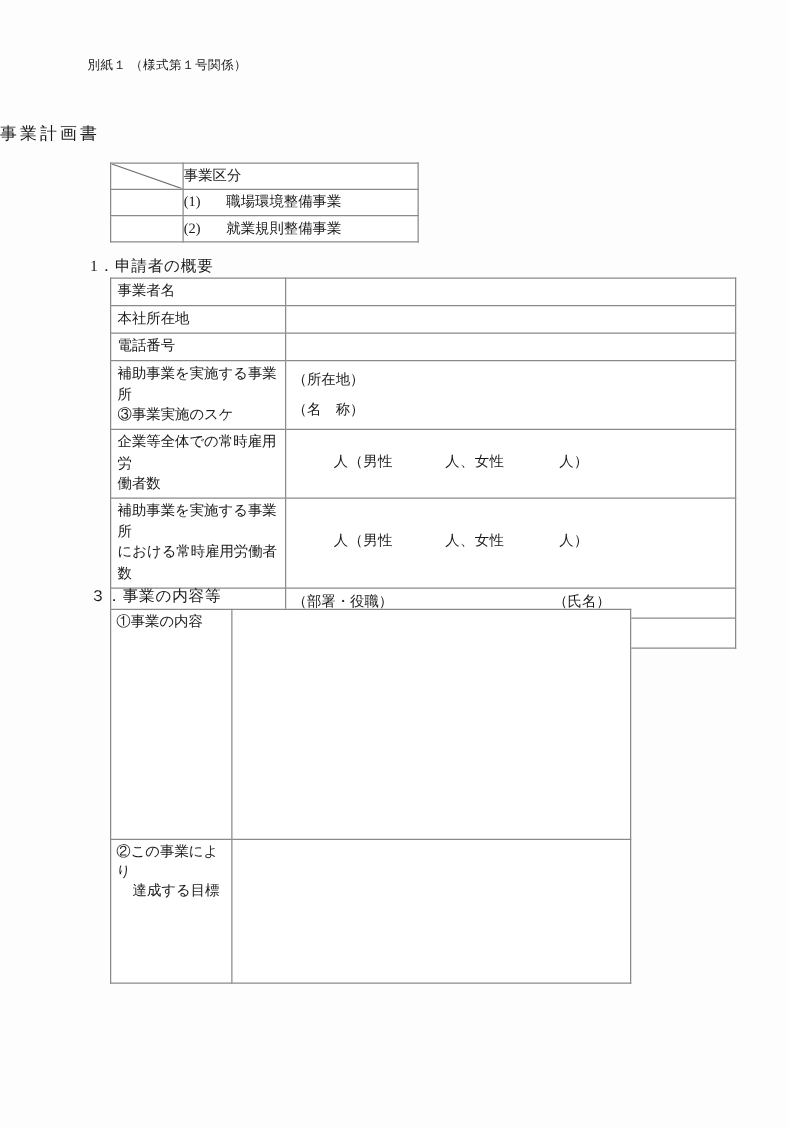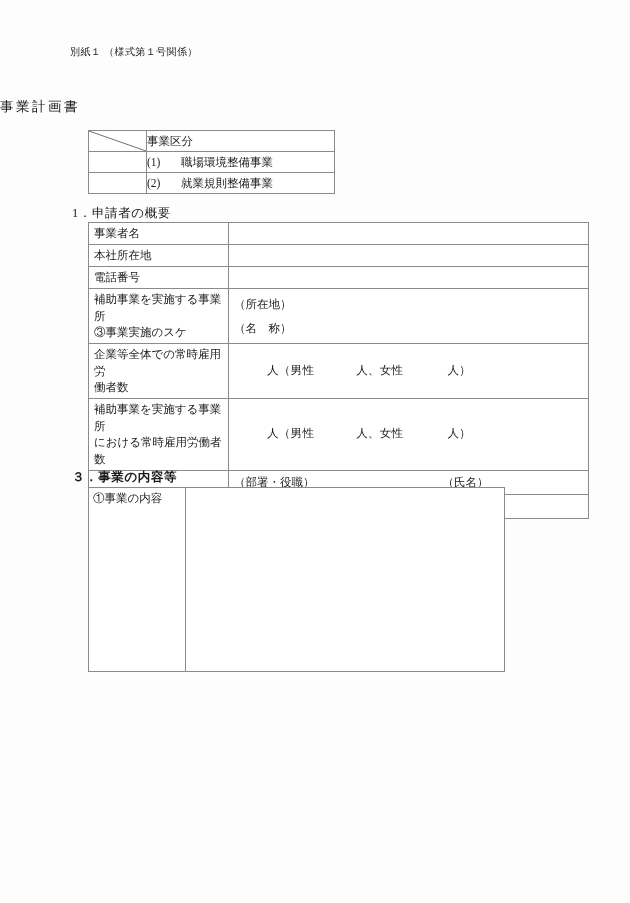--- a/index.html
+++ b/index.html
@@ -44,21 +44,21 @@
 
   
   .sec-head {
     position: absolute;
     font-size: 12.5px;
     letter-spacing: 0.6px;
     white-space: nowrap;
   }
   #sec1-head { left: 70px; top: 113px; }
   #sec2-head { left: 72px; top: 205px; }
-  #sec3-head { left: 72px; top: 469px; font-weight: bold; }
+  #sec3-head { left: 72px; top: 469px; }
 
   
   .tbl {
     position: absolute;
     border-collapse: collapse;
     table-layout: fixed;
     font-size: 11.5px;
     background: #fff;
   }
   .tbl td {
@@ -257,16 +257,23 @@
         <col style="width:97px">
         <col>
       </colgroup>
     <tbody>
       <tr>
         <td class="lbl">
           <span>①事業の内容</span>
         </td>
         <td class="val" style="height:183px"></td>
       </tr>
+      <tr>
+        <td class="lbl">
+          <span>②この事業により</span>
+          <span class="sub-indent">達成する目標</span>
+        </td>
+        <td class="val" style="height:114px"></td>
+      </tr>
     </tbody>
   </table>
 
 </div>
 
 </body></html>

